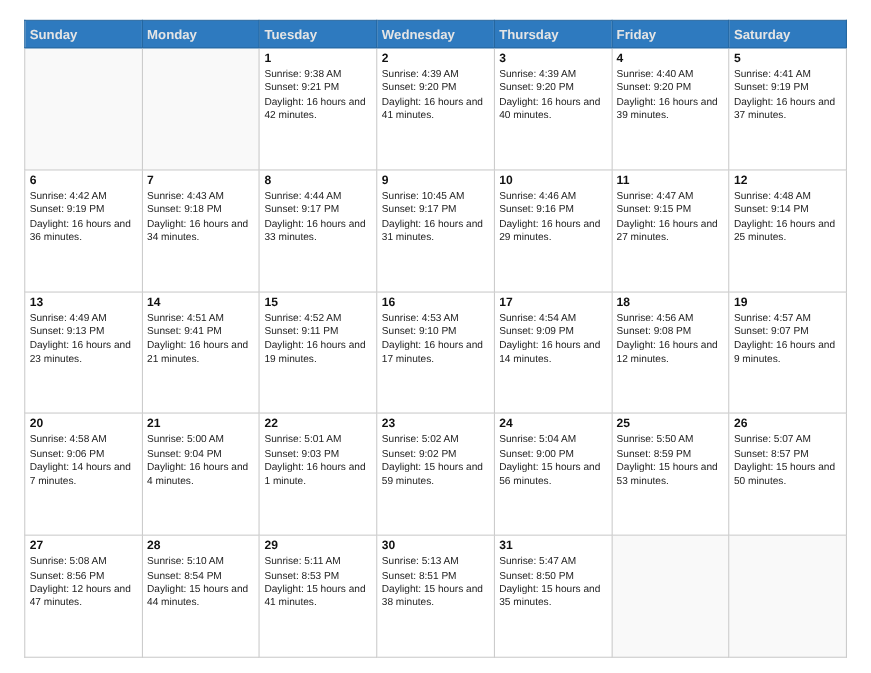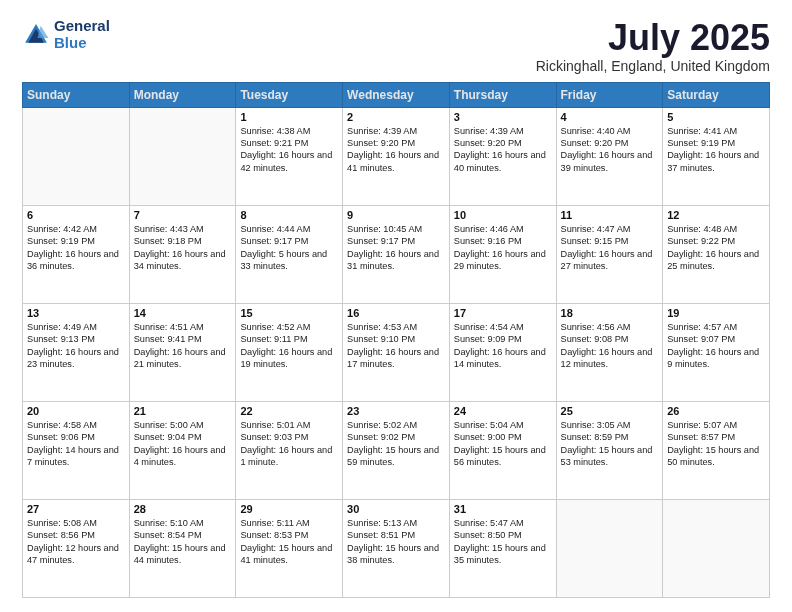--- a/index.html
+++ b/index.html
@@ -95,57 +95,40 @@
       line-height: 1.35;
     }
     tr.week-row td {
       height: 85px;
     }
   </style>
 </head>
 <body>
 
 <div class="page">
-  <div class="header">
-    <div class="logo">
-      <svg class="logo-icon" viewBox="0 0 36 36">
-        <polygon points="18,4 32,28 4,28" fill="#2e7abf"></polygon>
-        <polygon points="18,10 28,28 8,28" fill="#1a3a6b"></polygon>
-        <polygon points="24,6 34,22 20,22" fill="#5ba3e0" opacity="0.7"></polygon>
-      </svg>
-      <div class="logo-text">
-        <div>General</div>
-        <div><span>Blue</span></div>
-      </div>
-    </div>
-    <div class="title-block">
-      <div class="month-title">July 2025</div>
-      <div class="subtitle">Rickinghall, England, United Kingdom</div>
-    </div>
-  </div>
 
   <table class="calendar">
     <thead>
       <tr>
         <th>Sunday</th>
         <th>Monday</th>
         <th>Tuesday</th>
         <th>Wednesday</th>
         <th>Thursday</th>
         <th>Friday</th>
         <th>Saturday</th>
       </tr>
     </thead>
     <tbody id="calendar-body">
     <tr class="week-row">
           <td class="empty"></td>
           <td class="empty"></td>
           <td>
             <div class="day-num">1</div>
-            <div class="cell-line">Sunrise: 4:38 AM</div>
+            <div class="cell-line">Sunrise: 9:38 AM</div>
             <div class="cell-line">Sunset: 9:21 PM</div>
             <div class="cell-line">Daylight: 16 hours and 42 minutes.</div>
           </td>
           <td>
             <div class="day-num">2</div>
             <div class="cell-line">Sunrise: 4:39 AM</div>
             <div class="cell-line">Sunset: 9:20 PM</div>
             <div class="cell-line">Daylight: 16 hours and 41 minutes.</div>
           </td>
           <td>
@@ -177,21 +160,21 @@
           <td>
             <div class="day-num">7</div>
             <div class="cell-line">Sunrise: 4:43 AM</div>
             <div class="cell-line">Sunset: 9:18 PM</div>
             <div class="cell-line">Daylight: 16 hours and 34 minutes.</div>
           </td>
           <td>
             <div class="day-num">8</div>
             <div class="cell-line">Sunrise: 4:44 AM</div>
             <div class="cell-line">Sunset: 9:17 PM</div>
-            <div class="cell-line">Daylight: 5 hours and 33 minutes.</div>
+            <div class="cell-line">Daylight: 16 hours and 33 minutes.</div>
           </td>
           <td>
             <div class="day-num">9</div>
             <div class="cell-line">Sunrise: 10:45 AM</div>
             <div class="cell-line">Sunset: 9:17 PM</div>
             <div class="cell-line">Daylight: 16 hours and 31 minutes.</div>
           </td>
           <td>
             <div class="day-num">10</div>
             <div class="cell-line">Sunrise: 4:46 AM</div>
@@ -200,21 +183,21 @@
           </td>
           <td>
             <div class="day-num">11</div>
             <div class="cell-line">Sunrise: 4:47 AM</div>
             <div class="cell-line">Sunset: 9:15 PM</div>
             <div class="cell-line">Daylight: 16 hours and 27 minutes.</div>
           </td>
           <td>
             <div class="day-num">12</div>
             <div class="cell-line">Sunrise: 4:48 AM</div>
-            <div class="cell-line">Sunset: 9:22 PM</div>
+            <div class="cell-line">Sunset: 9:14 PM</div>
             <div class="cell-line">Daylight: 16 hours and 25 minutes.</div>
           </td>
         </tr>
         <tr class="week-row">
           <td>
             <div class="day-num">13</div>
             <div class="cell-line">Sunrise: 4:49 AM</div>
             <div class="cell-line">Sunset: 9:13 PM</div>
             <div class="cell-line">Daylight: 16 hours and 23 minutes.</div>
           </td>
@@ -281,21 +264,21 @@
             <div class="cell-line">Daylight: 15 hours and 59 minutes.</div>
           </td>
           <td>
             <div class="day-num">24</div>
             <div class="cell-line">Sunrise: 5:04 AM</div>
             <div class="cell-line">Sunset: 9:00 PM</div>
             <div class="cell-line">Daylight: 15 hours and 56 minutes.</div>
           </td>
           <td>
             <div class="day-num">25</div>
-            <div class="cell-line">Sunrise: 3:05 AM</div>
+            <div class="cell-line">Sunrise: 5:50 AM</div>
             <div class="cell-line">Sunset: 8:59 PM</div>
             <div class="cell-line">Daylight: 15 hours and 53 minutes.</div>
           </td>
           <td>
             <div class="day-num">26</div>
             <div class="cell-line">Sunrise: 5:07 AM</div>
             <div class="cell-line">Sunset: 8:57 PM</div>
             <div class="cell-line">Daylight: 15 hours and 50 minutes.</div>
           </td>
         </tr>

